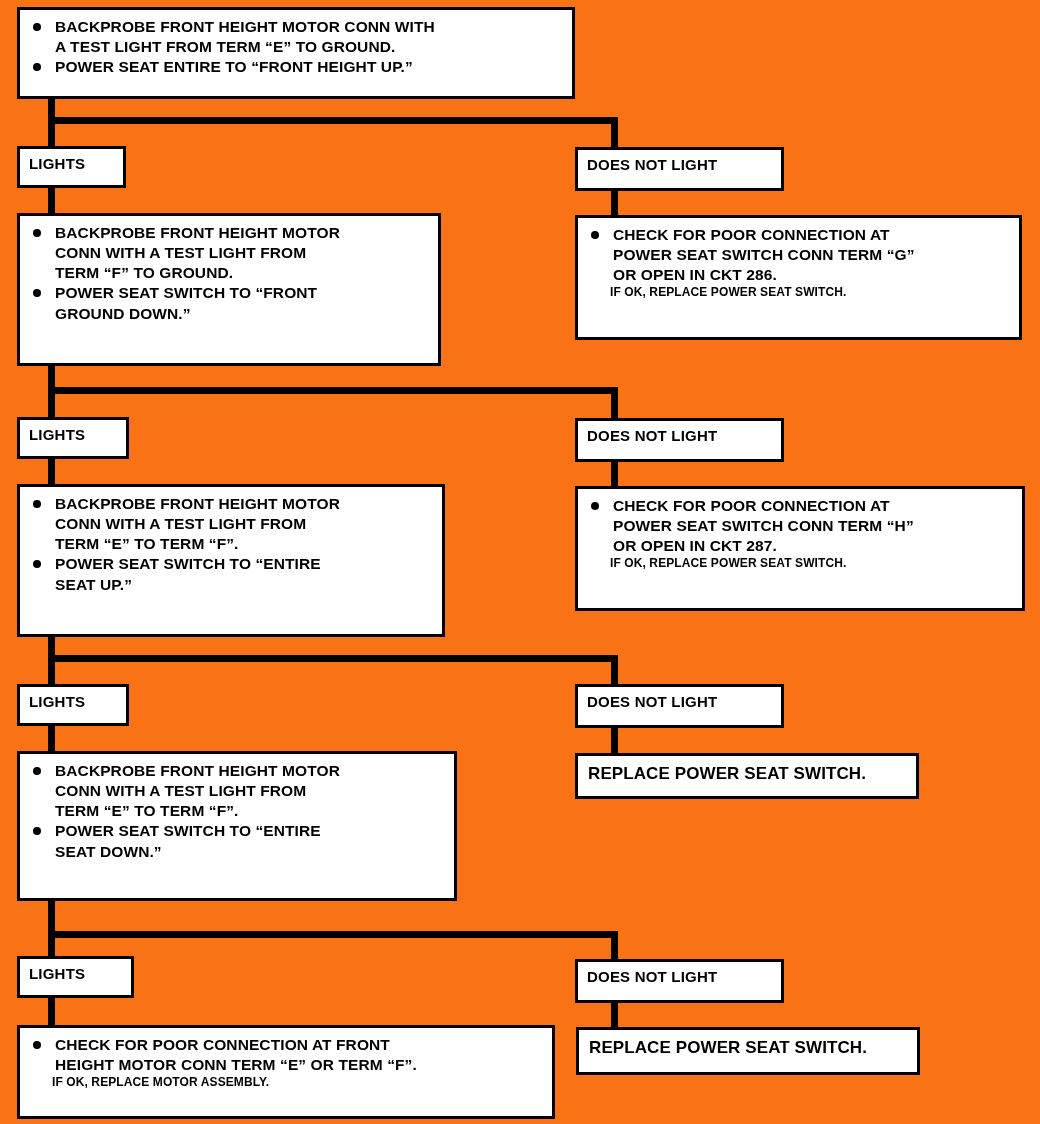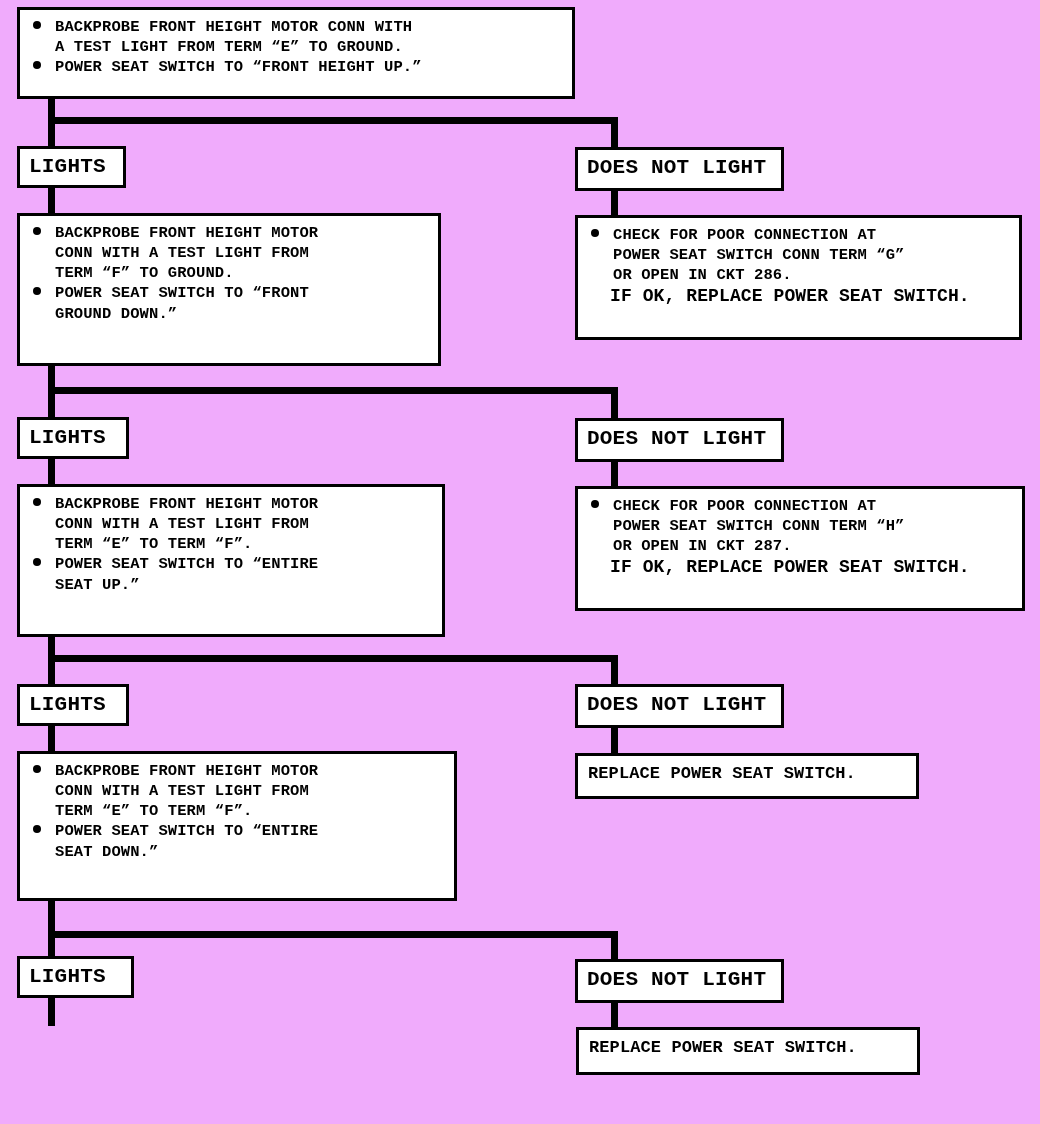--- a/index.html
+++ b/index.html
@@ -4,22 +4,22 @@
 <style>
   html, body {
     margin: 0;
     padding: 0;
     background: #ffffff;
   }
   #canvas {
     position: relative;
     width: 1040px;
     height: 1124px;
-    background: #f0abfc;
-    font-family: Liberation Mono, monospace;
+    background: #f97316;
+    font-family: Liberation Sans, sans-serif;
     overflow: hidden;
   }
   .box {
     position: absolute;
     box-sizing: border-box;
     border: 3px solid #000000;
     background: #ffffff;
     z-index: 3;
   }
   .box-inner {
@@ -54,37 +54,37 @@
     flex: 1 1 auto;
     font-weight: bold;
     font-size: 15.5px;
     letter-spacing: 0.1px;
     line-height: 1.30;
     color: #000;
     white-space: pre-line;
   }
   .noindent-line {
     font-weight: bold;
-    font-size: 18px;
+    font-size: 12px;
     letter-spacing: 0.1px;
     line-height: 1.30;
     color: #000;
     padding-left: 22px;
     white-space: pre-line;
   }
   .plain-text {
     font-weight: bold;
     font-size: 17px;
     letter-spacing: 0.1px;
     line-height: 1.30;
     color: #000;
   }
   .label-text {
     font-weight: bold;
-    font-size: 21px;
+    font-size: 15px;
     letter-spacing: 0.2px;
     color: #000;
   }
   .vline {
     position: absolute;
     background: #000000;
     width: 7px;
     z-index: 2;
   }
   .hline {
@@ -101,21 +101,21 @@
 
   <div class="box" style="left:17px; top:7px; width:558px; height:92px;">
     <div class="box-inner">
       <div class="bullet-line">
         <div class="bullet-dot"><span></span></div>
         <div class="bullet-text">BACKPROBE FRONT HEIGHT MOTOR CONN WITH
 A TEST LIGHT FROM TERM “E” TO GROUND.</div>
       </div>
       <div class="bullet-line">
         <div class="bullet-dot"><span></span></div>
-        <div class="bullet-text">POWER SEAT SWITCH TO “FRONT HEIGHT UP.”</div>
+        <div class="bullet-text">POWER SEAT ENTIRE TO “FRONT HEIGHT UP.”</div>
       </div>
     </div>
   </div>
 
   <div class="vline" style="left:48px; top:99px; height:52px;"></div>
   <div class="hline" style="left:48px; top:117px; width:570px;"></div>
   <div class="vline" style="left:611px; top:117px; height:34px;"></div>
 
   <div class="box label-box" style="left:17px; top:146px; width:109px; height:42px;">
     <div class="box-inner">
@@ -256,20 +256,30 @@
   </div>
   <div class="box label-box" style="left:575px; top:959px; width:209px; height:44px;">
     <div class="box-inner">
       <div class="label-text">DOES NOT LIGHT</div>
     </div>
   </div>
 
   <div class="vline" style="left:48px; top:996px; height:30px;"></div>
   <div class="vline" style="left:611px; top:1001px; height:28px;"></div>
 
+  <div class="box" style="left:17px; top:1025px; width:538px; height:94px;">
+    <div class="box-inner">
+      <div class="bullet-line">
+        <div class="bullet-dot"><span></span></div>
+        <div class="bullet-text">CHECK FOR POOR CONNECTION AT FRONT
+HEIGHT MOTOR CONN TERM “E” OR TERM “F”.</div>
+      </div>
+      <div class="noindent-line">IF OK, REPLACE MOTOR ASSEMBLY.</div>
+    </div>
+  </div>
 
   <div class="box" style="left:576px; top:1027px; width:344px; height:48px;">
     <div class="box-inner">
       <div class="plain-text">REPLACE POWER SEAT SWITCH.</div>
     </div>
   </div>
 
 </div>
 
 </body></html>

